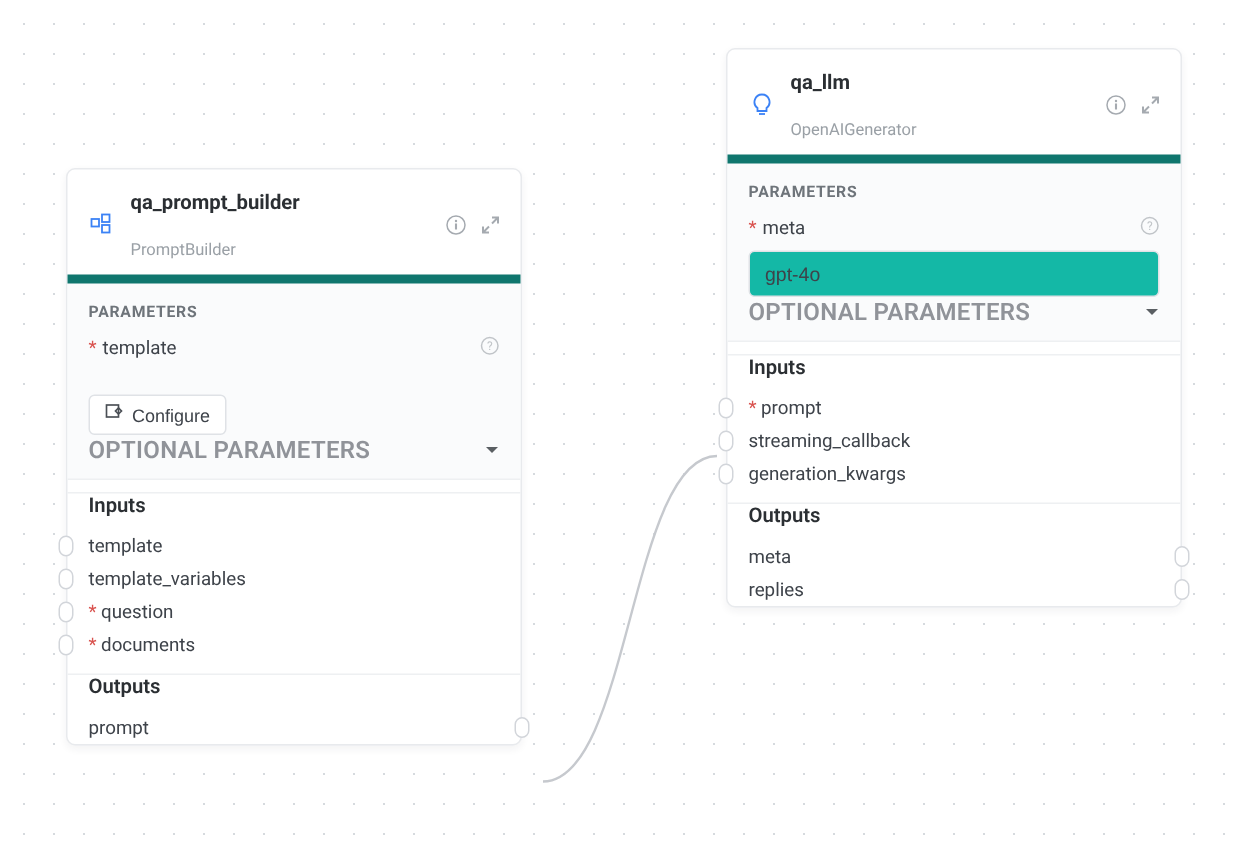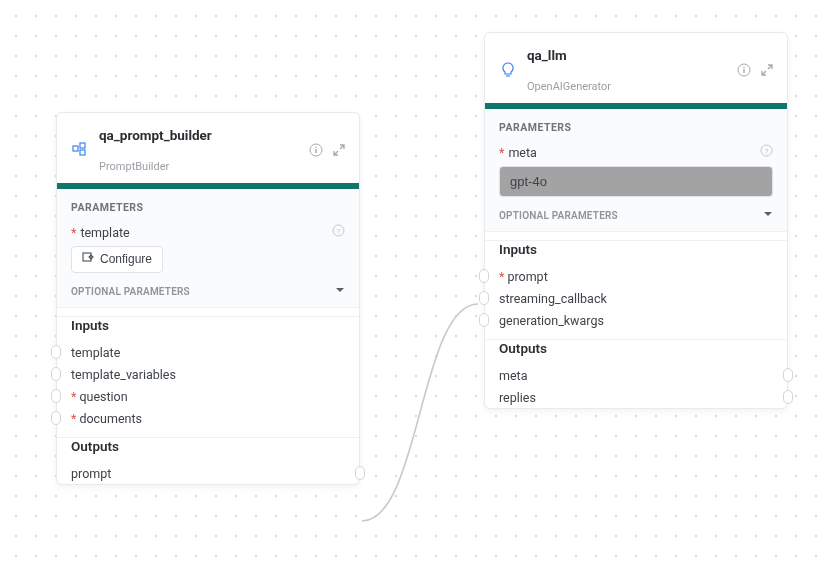--- a/index.html
+++ b/index.html
@@ -65,46 +65,47 @@
     display: flex;
     align-items: center;
   }
   .req { color: #d9534f; margin-right: 4px; }
   .help-icon {
     margin-left: auto;
     color: #c0c4c8;
   }
   .cfg-btn {
     display: inline-flex;
+    align-items: center;
     gap: 6px;
     border: 1px solid #dfe2e6;
     background: #fff;
     border-radius: 4px;
     padding: 5px 10px;
     font-size: 12px;
     color: #3e434a;
     cursor: pointer;
+    margin-top: 16px;
   }
   .text-input {
     width: 100%;
     border: 1px solid #dfe2e6;
     border-radius: 4px;
     padding: 7px 10px;
     font-size: 13px;
     color: #3e434a;
-    background: #a3a3a3;
+    background: #14b8a6;
   }
   .opt-row {
     display: flex;
     align-items: center;
-    font-size: 10px;
+    font-size: 16px;
     font-weight: 600;
     letter-spacing: 0.2px;
     color: #909399;
-    margin-top: 12px;
     cursor: pointer;
   }
   .opt-row .chev { margin-left: auto; color: #5a5f63; }
   .section {
     padding: 0 14px;
     border-top: 1px solid #eef0f2;
   }
   .section-title {
     font-weight: 600;
     font-size: 13.5px;
@@ -134,21 +135,21 @@
 </style>
 </head>
 <body>
 
 <div class="bg-dots"></div>
 
 <svg class="edge" width="832" height="575">
   <path d="M 362 521 C 420 521, 420 304, 478 304" stroke="#c6c9ce" stroke-width="1.6" fill="none"></path>
 </svg>
 
-<div class="node" style="left:56px; top:112px;">
+<div class="node" style="left:44px; top:112px;">
   <div class="node-header">
     <span class="hdr-icon">
       <svg width="16" height="16" viewBox="0 0 16 16">
           <g fill="none" stroke="#3b82f6" stroke-width="1.2">
             <rect x="1" y="4" width="5" height="5"></rect>
             <rect x="8" y="1" width="5" height="5"></rect>
             <rect x="8" y="8" width="5" height="5"></rect>
           </g>
         </svg>
     </span>

